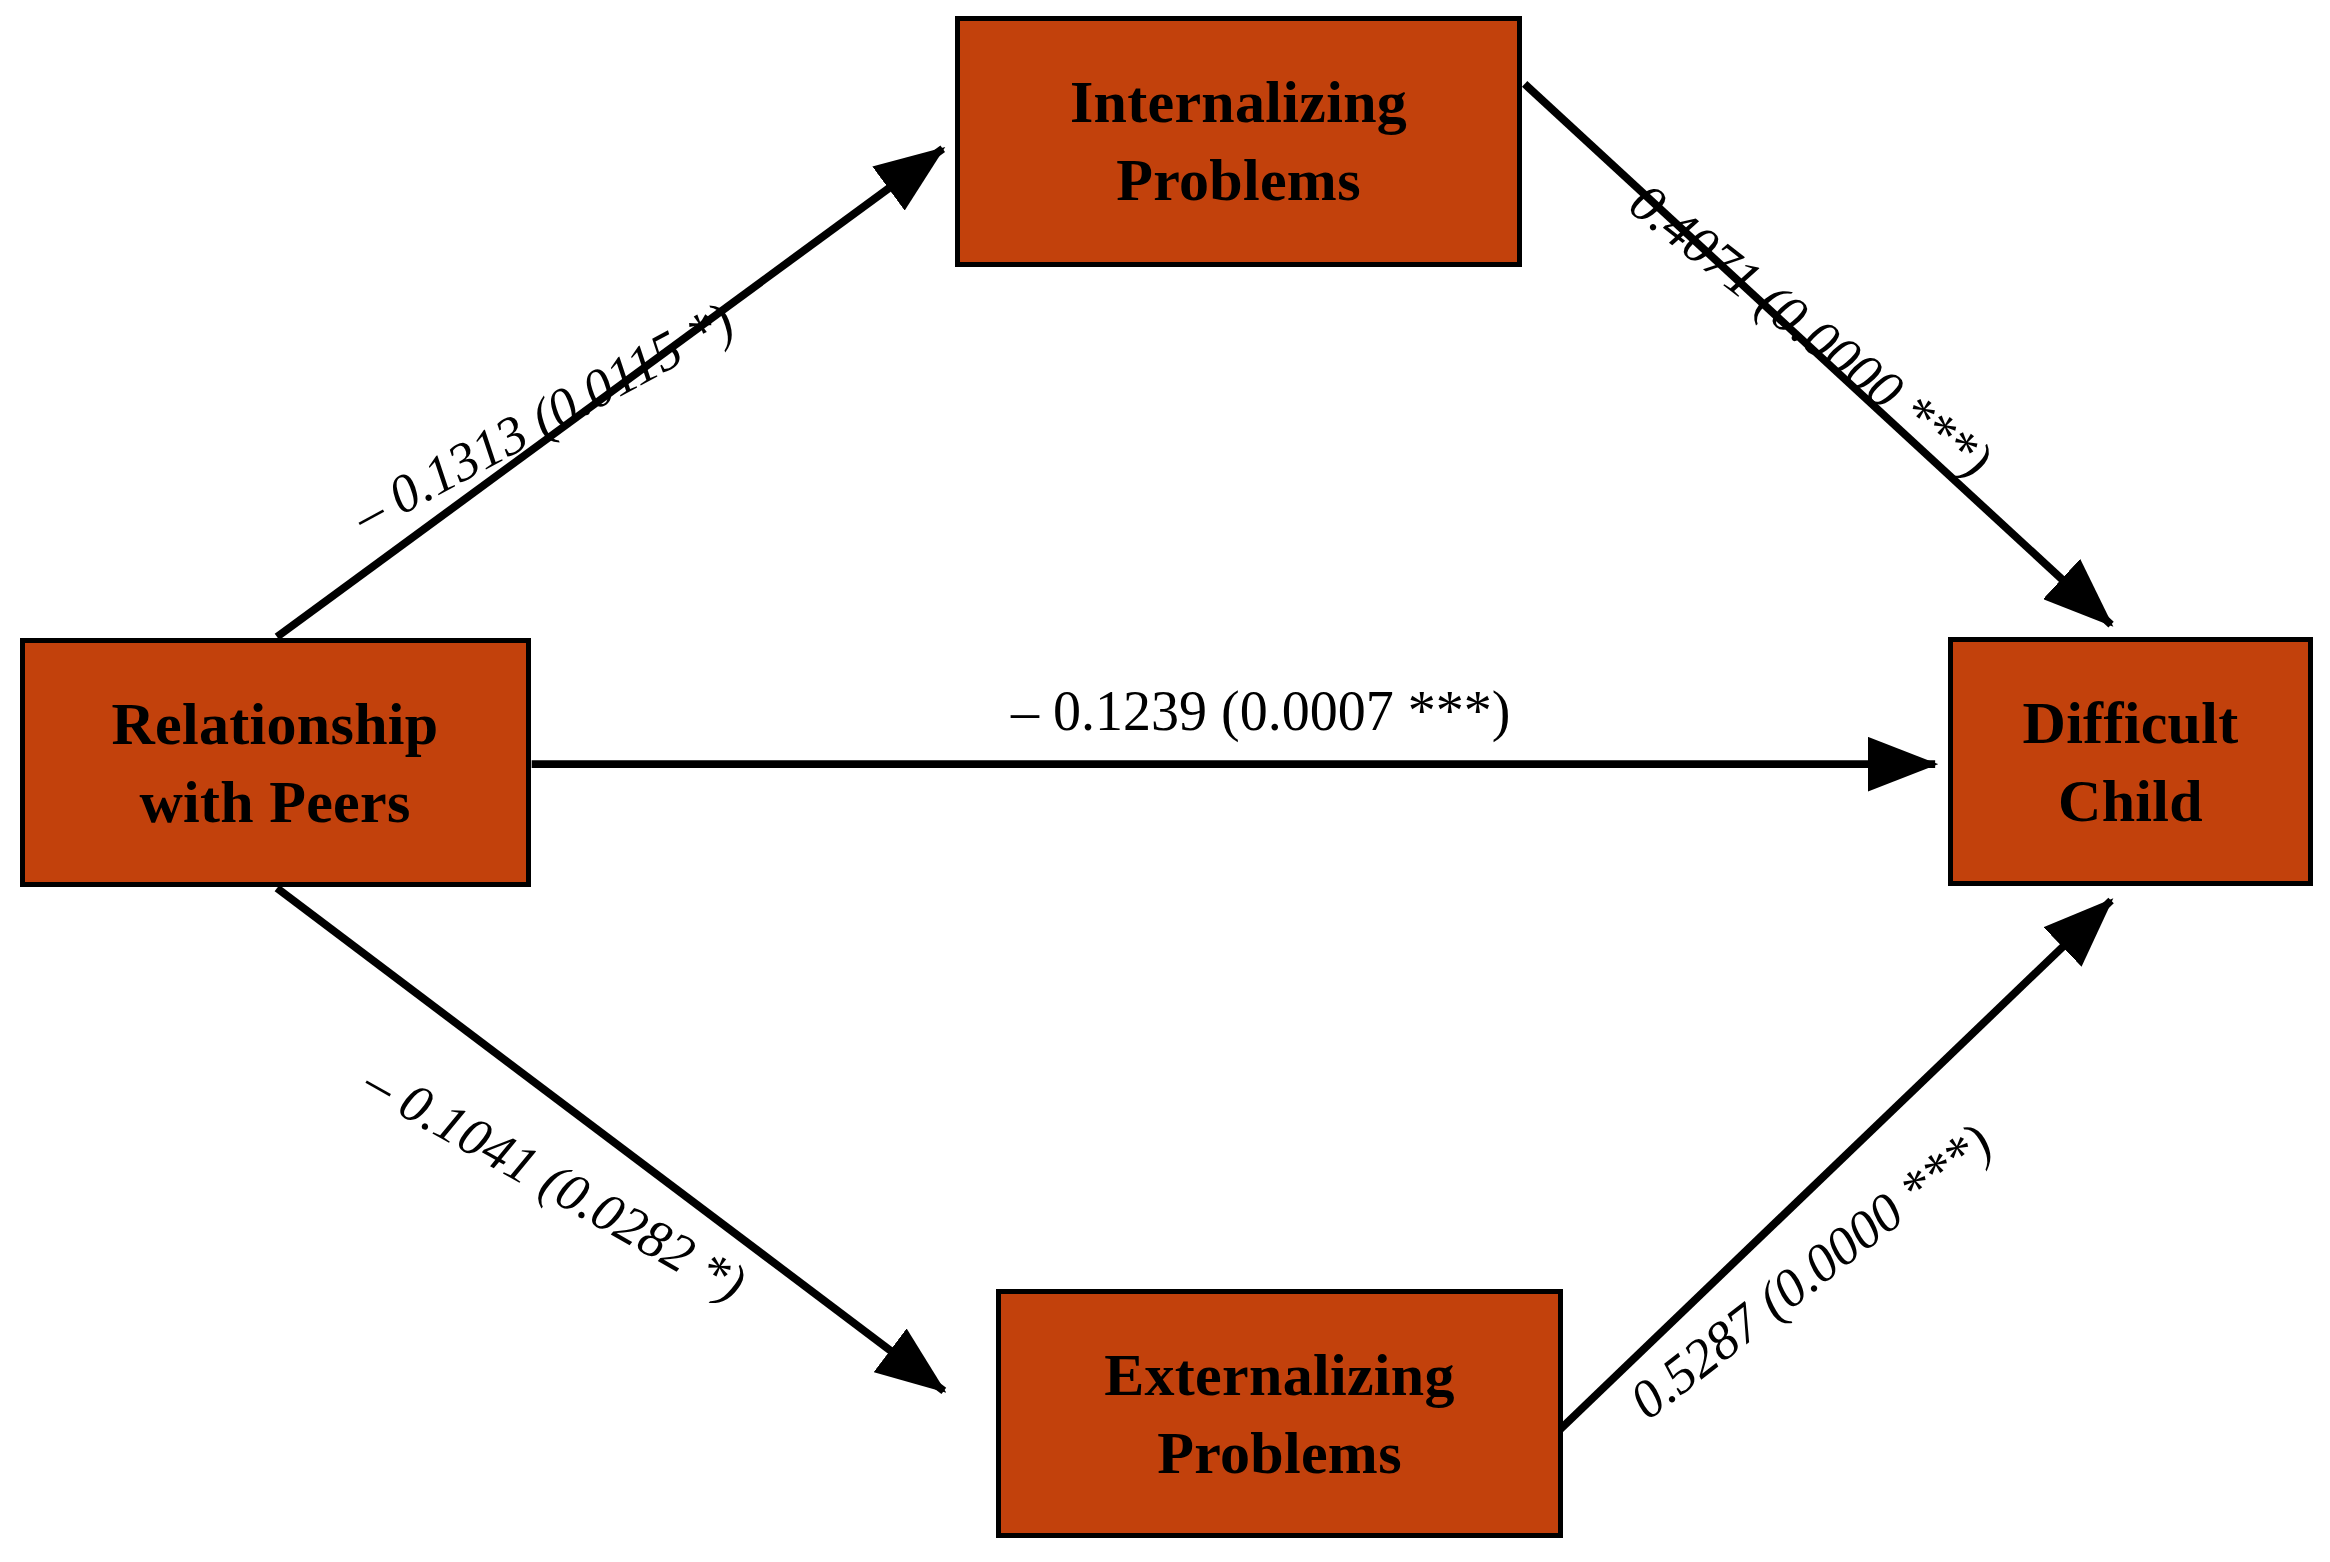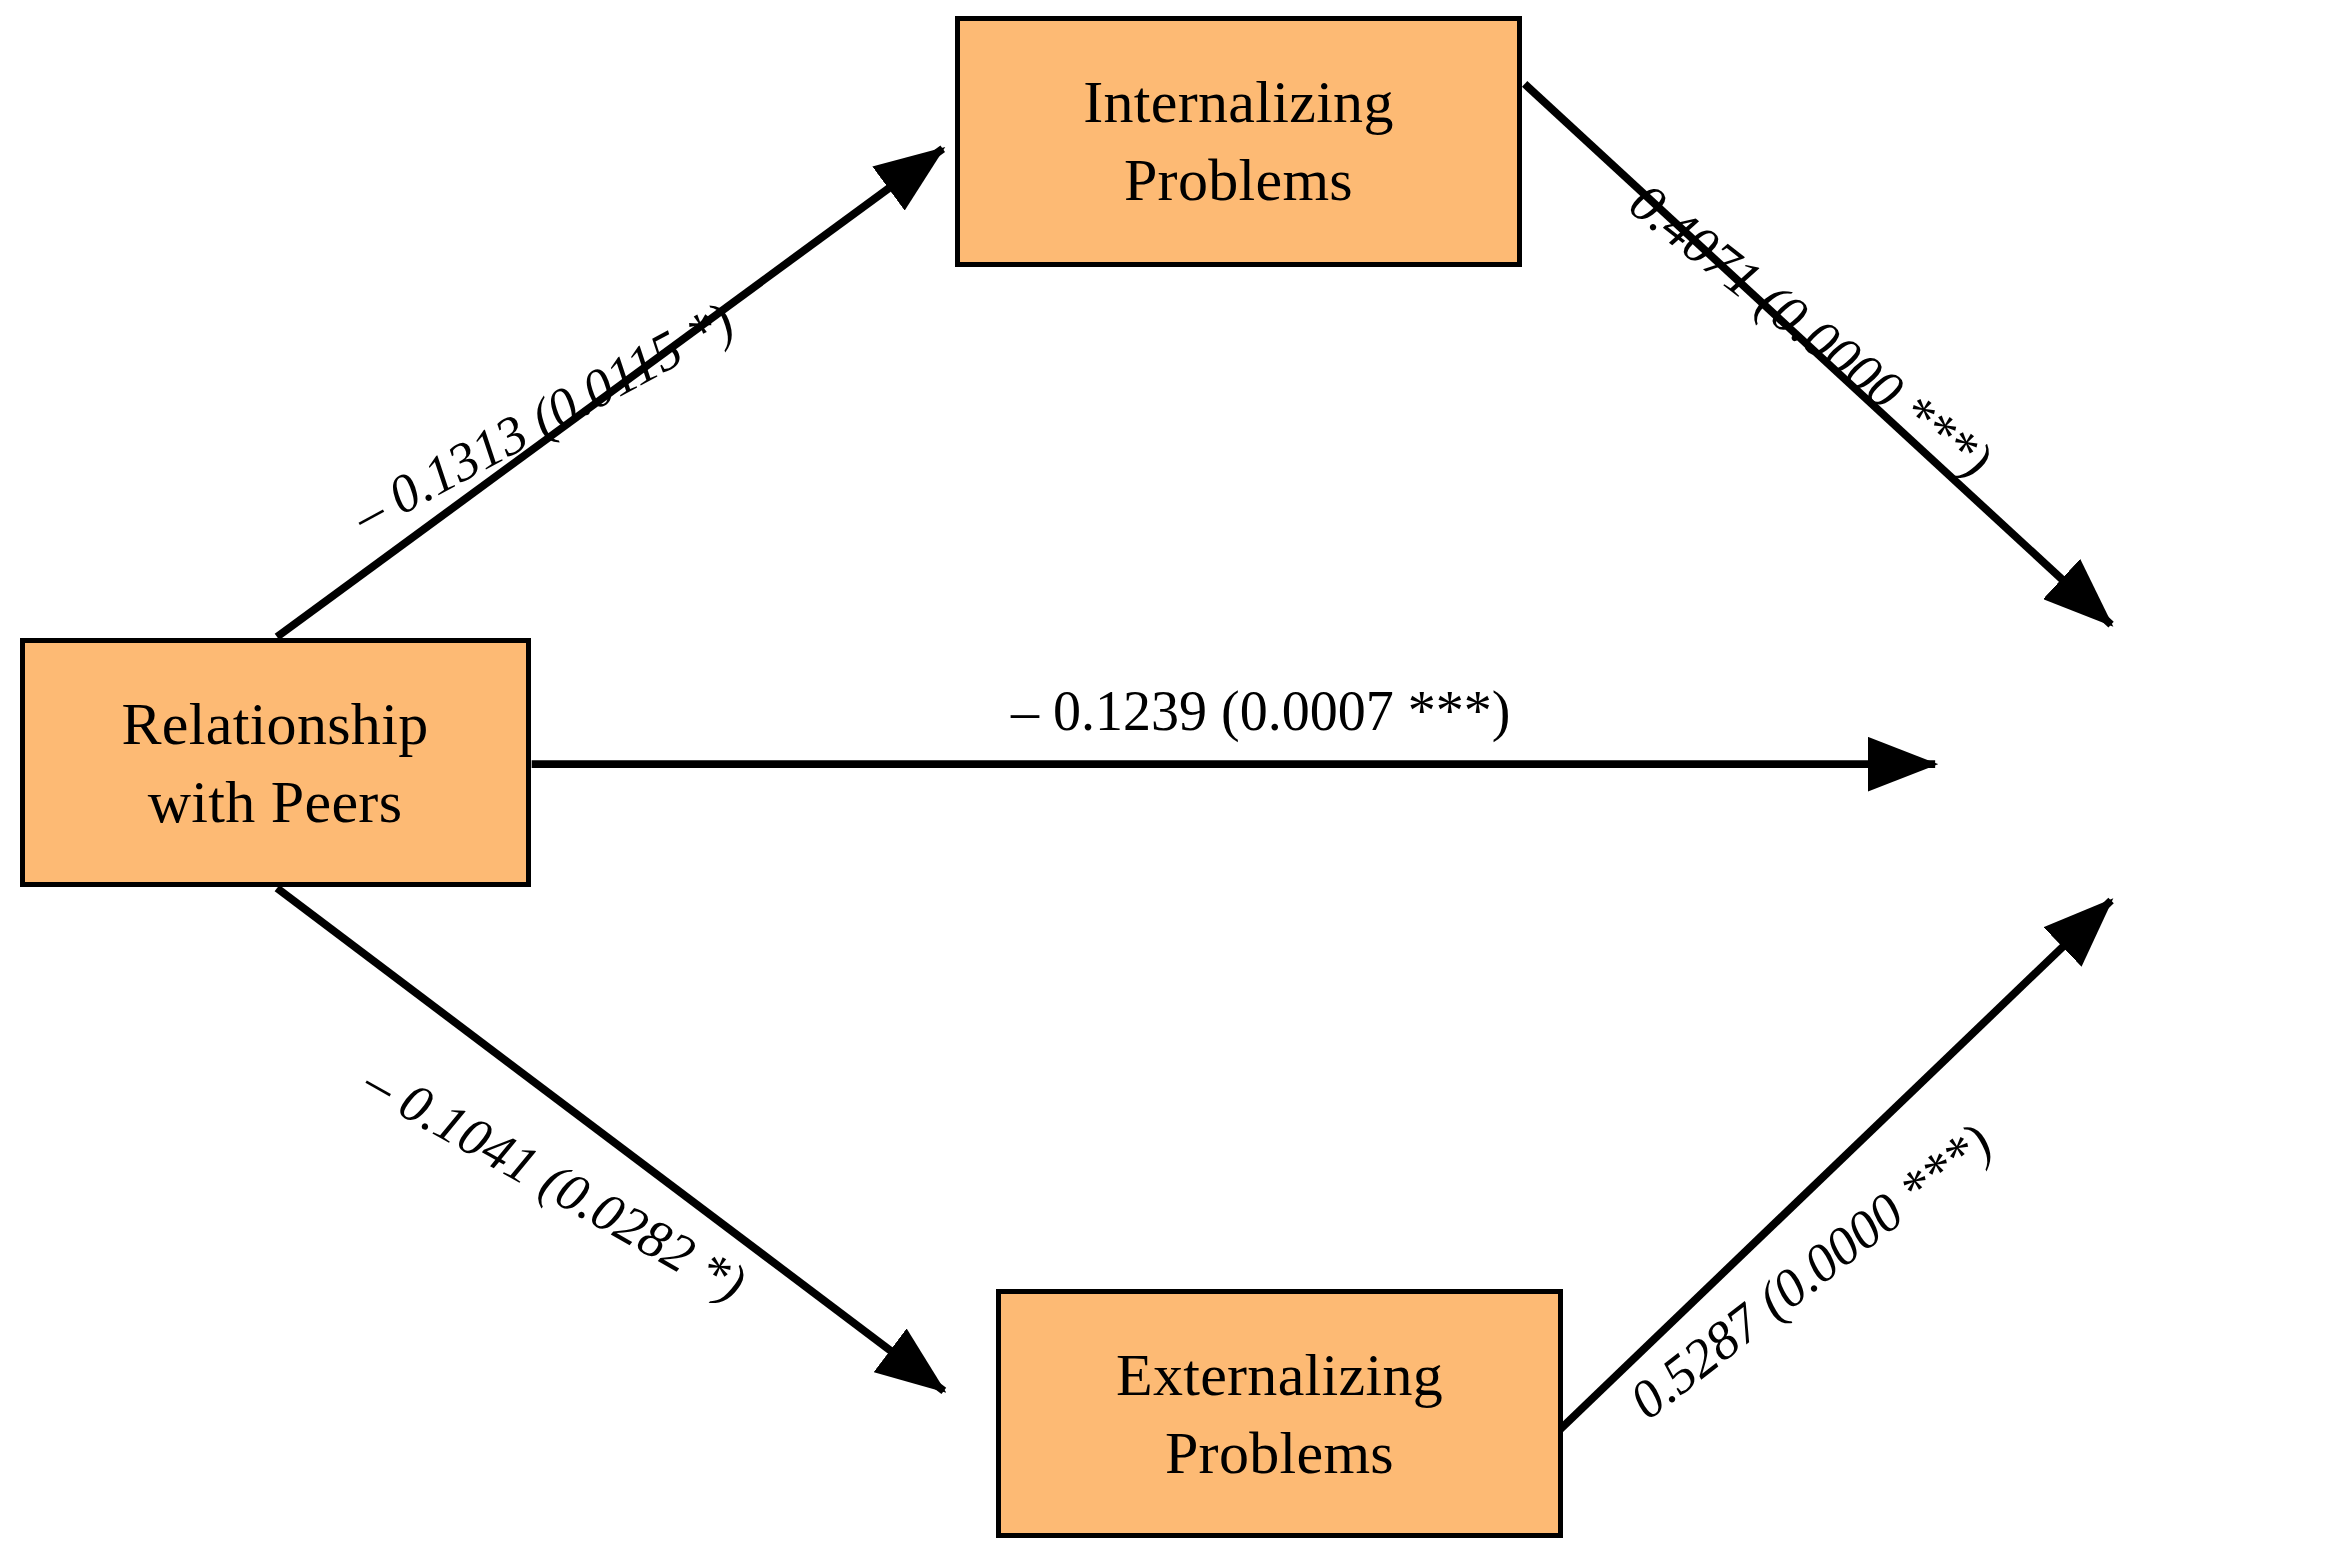--- a/index.html
+++ b/index.html
@@ -20,27 +20,27 @@
     position: absolute;
     top: 0;
     left: 0;
     width: 2330px;
     height: 1563px;
   }
   .node-box {
     position: absolute;
     box-sizing: border-box;
     border: 5px solid #000000;
-    background: #fdba74;
+    background: #c2410c;
     display: flex;
     flex-direction: column;
     align-items: center;
     justify-content: center;
     text-align: center;
-    font-weight: normal;
+    font-weight: bold;
     color: #000000;
     line-height: 1.30;
     letter-spacing: 0.3px;
   }
   .node-line {
     display: block;
     white-space: nowrap;
   }
 
   
@@ -125,20 +125,24 @@
   <div class="node-box" id="node-internalizing-problems">
     <span class="node-line">Internalizing</span>
     <span class="node-line">Problems</span>
   </div>
 
   <div class="node-box" id="node-externalizing-problems">
     <span class="node-line">Externalizing</span>
     <span class="node-line">Problems</span>
   </div>
 
+  <div class="node-box" id="node-difficult-child">
+    <span class="node-line">Difficult</span>
+    <span class="node-line">Child</span>
+  </div>
 
   <div class="edge-label" id="label-peers-to-internalizing">– 0.1313 (0.0115 *)</div>
 
   <div class="edge-label" id="label-internalizing-to-child">0.4071 (0.0000 ***)</div>
 
   <div class="edge-label upright" id="label-peers-to-child">– 0.1239 (0.0007 ***)</div>
 
   <div class="edge-label" id="label-peers-to-externalizing">– 0.1041 (0.0282 *)</div>
 
   <div class="edge-label" id="label-externalizing-to-child">0.5287 (0.0000 ***)</div>

